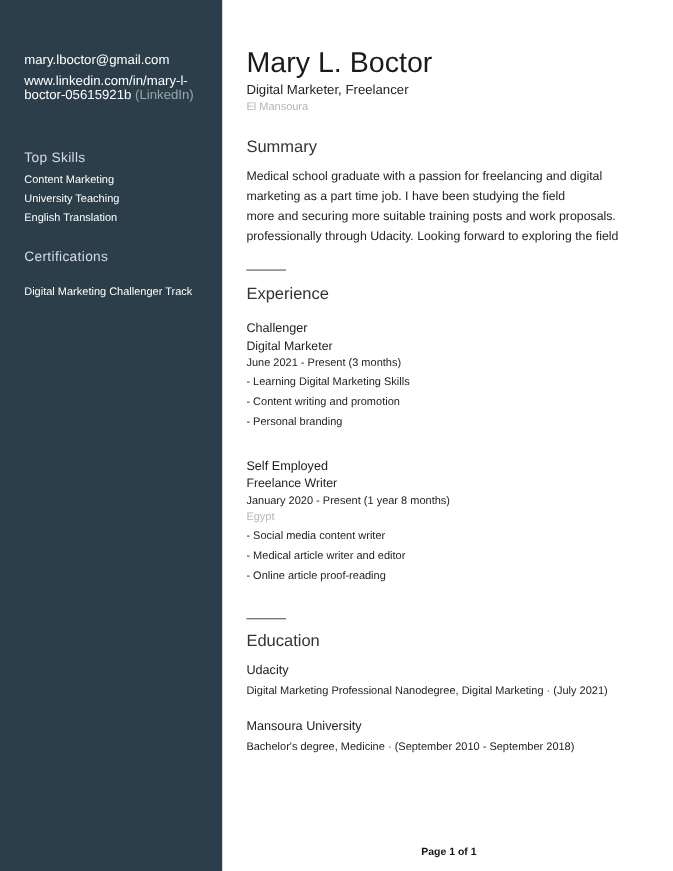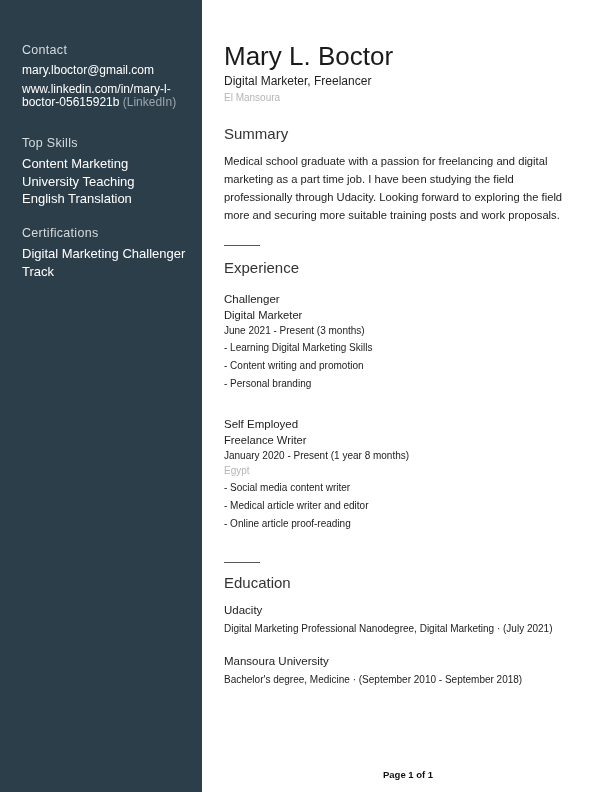--- a/index.html
+++ b/index.html
@@ -12,21 +12,21 @@
       position: absolute; left: 0; top: 0; width: 202px; height: 792px;
       background: #2c3e4a; color: #ffffff;
     }
     .sb-block { position: absolute; left: 22px; width: 175px; }
     .sb-heading {
       font-size: 12.5px; color: #d6dbdf; letter-spacing: 0.3px; margin: 0;
       line-height: 16px;
     }
     .sb-text { font-size: 12px; color: #ffffff; line-height: 13px; }
     .sb-muted { color: #9aa6ae; }
-    .sb-list div { font-size: 13px; line-height: 17.5px; color: #ffffff; }
+    .sb-list div { font-size: 10px; line-height: 17.5px; color: #ffffff; }
 
     .main { position: absolute; left: 224px; top: 0; width: 372px; color: #222; }
     .abs { position: absolute; left: 0; }
     .name { font-size: 26px; color: #1a1a1a; line-height: 30px; }
     .headline { font-size: 12px; color: #222; line-height: 14px; }
     .location { font-size: 10px; color: #b5b5b5; line-height: 14px; }
     .section-title { font-size: 15px; color: #333; line-height: 18px; }
     .summary { font-size: 11.2px; line-height: 18px; color: #222; width: 372px; }
     .divider { width: 36px; height: 0; border-top: 1px solid #555; }
     .company { font-size: 11.5px; color: #222; line-height: 14px; }
@@ -38,56 +38,55 @@
     .edu-detail { font-size: 10px; color: #222; line-height: 13px; white-space: nowrap; }
     .footer {
       position: absolute; top: 769px; left: 383px; font-size: 9.5px; font-weight: bold; color: #111;
     }
   </style>
 </head>
 <body>
 
 <div class="sidebar">
   <div class="sb-block" style="top:42px;">
-    <div class="sb-heading">Contact</div>
     <div class="sb-text" style="margin-top:6px;">mary.lboctor@gmail.com</div>
     <div class="sb-text" style="margin-top:6px;">
       <div>www.linkedin.com/in/mary-l-</div>
       <div><span>boctor-05615921b</span> <span class="sb-muted">(LinkedIn)</span></div>
     </div>
   </div>
 
   <div class="sb-block" style="top:135px;">
     <div class="sb-heading">Top Skills</div>
     <div class="sb-list" style="margin-top:4px;">
       <div>Content Marketing</div>
       <div>University Teaching</div>
       <div>English Translation</div>
     </div>
   </div>
 
   <div class="sb-block" style="top:225px;">
     <div class="sb-heading">Certifications</div>
-    <div class="sb-list" style="margin-top:4px;">
+    <div class="sb-list" style="margin-top:16px;">
       <div>Digital Marketing Challenger Track</div>
     </div>
   </div>
 </div>
 
 <div class="main">
   <div class="abs name" style="top:41px;">Mary L. Boctor</div>
   <div class="abs headline" style="top:74px;">Digital Marketer, Freelancer</div>
   <div class="abs location" style="top:91px;">El Mansoura</div>
 
   <div class="abs section-title" style="top:125px;">Summary</div>
   <div class="abs summary" style="top:152px;">
     <div>Medical school graduate with a passion for freelancing and digital</div>
     <div>marketing as a part time job.  I have been studying the field</div>
+    <div>more and securing more suitable training posts and work proposals.</div>
     <div>professionally through Udacity. Looking forward to exploring the field</div>
-    <div>more and securing more suitable training posts and work proposals.</div>
   </div>
 
   <div class="abs divider" style="top:245px;"></div>
   <div class="abs section-title" style="top:259px;">Experience</div>
 
   <div class="abs" style="top:292px;">
     <div class="company">Challenger</div>
     <div class="role" style="margin-top:2px;">Digital Marketer</div>
     <div class="dates" style="margin-top:2px;">June 2021 - Present (3 months)</div>
     <div class="bullets" style="margin-top:2px;">

